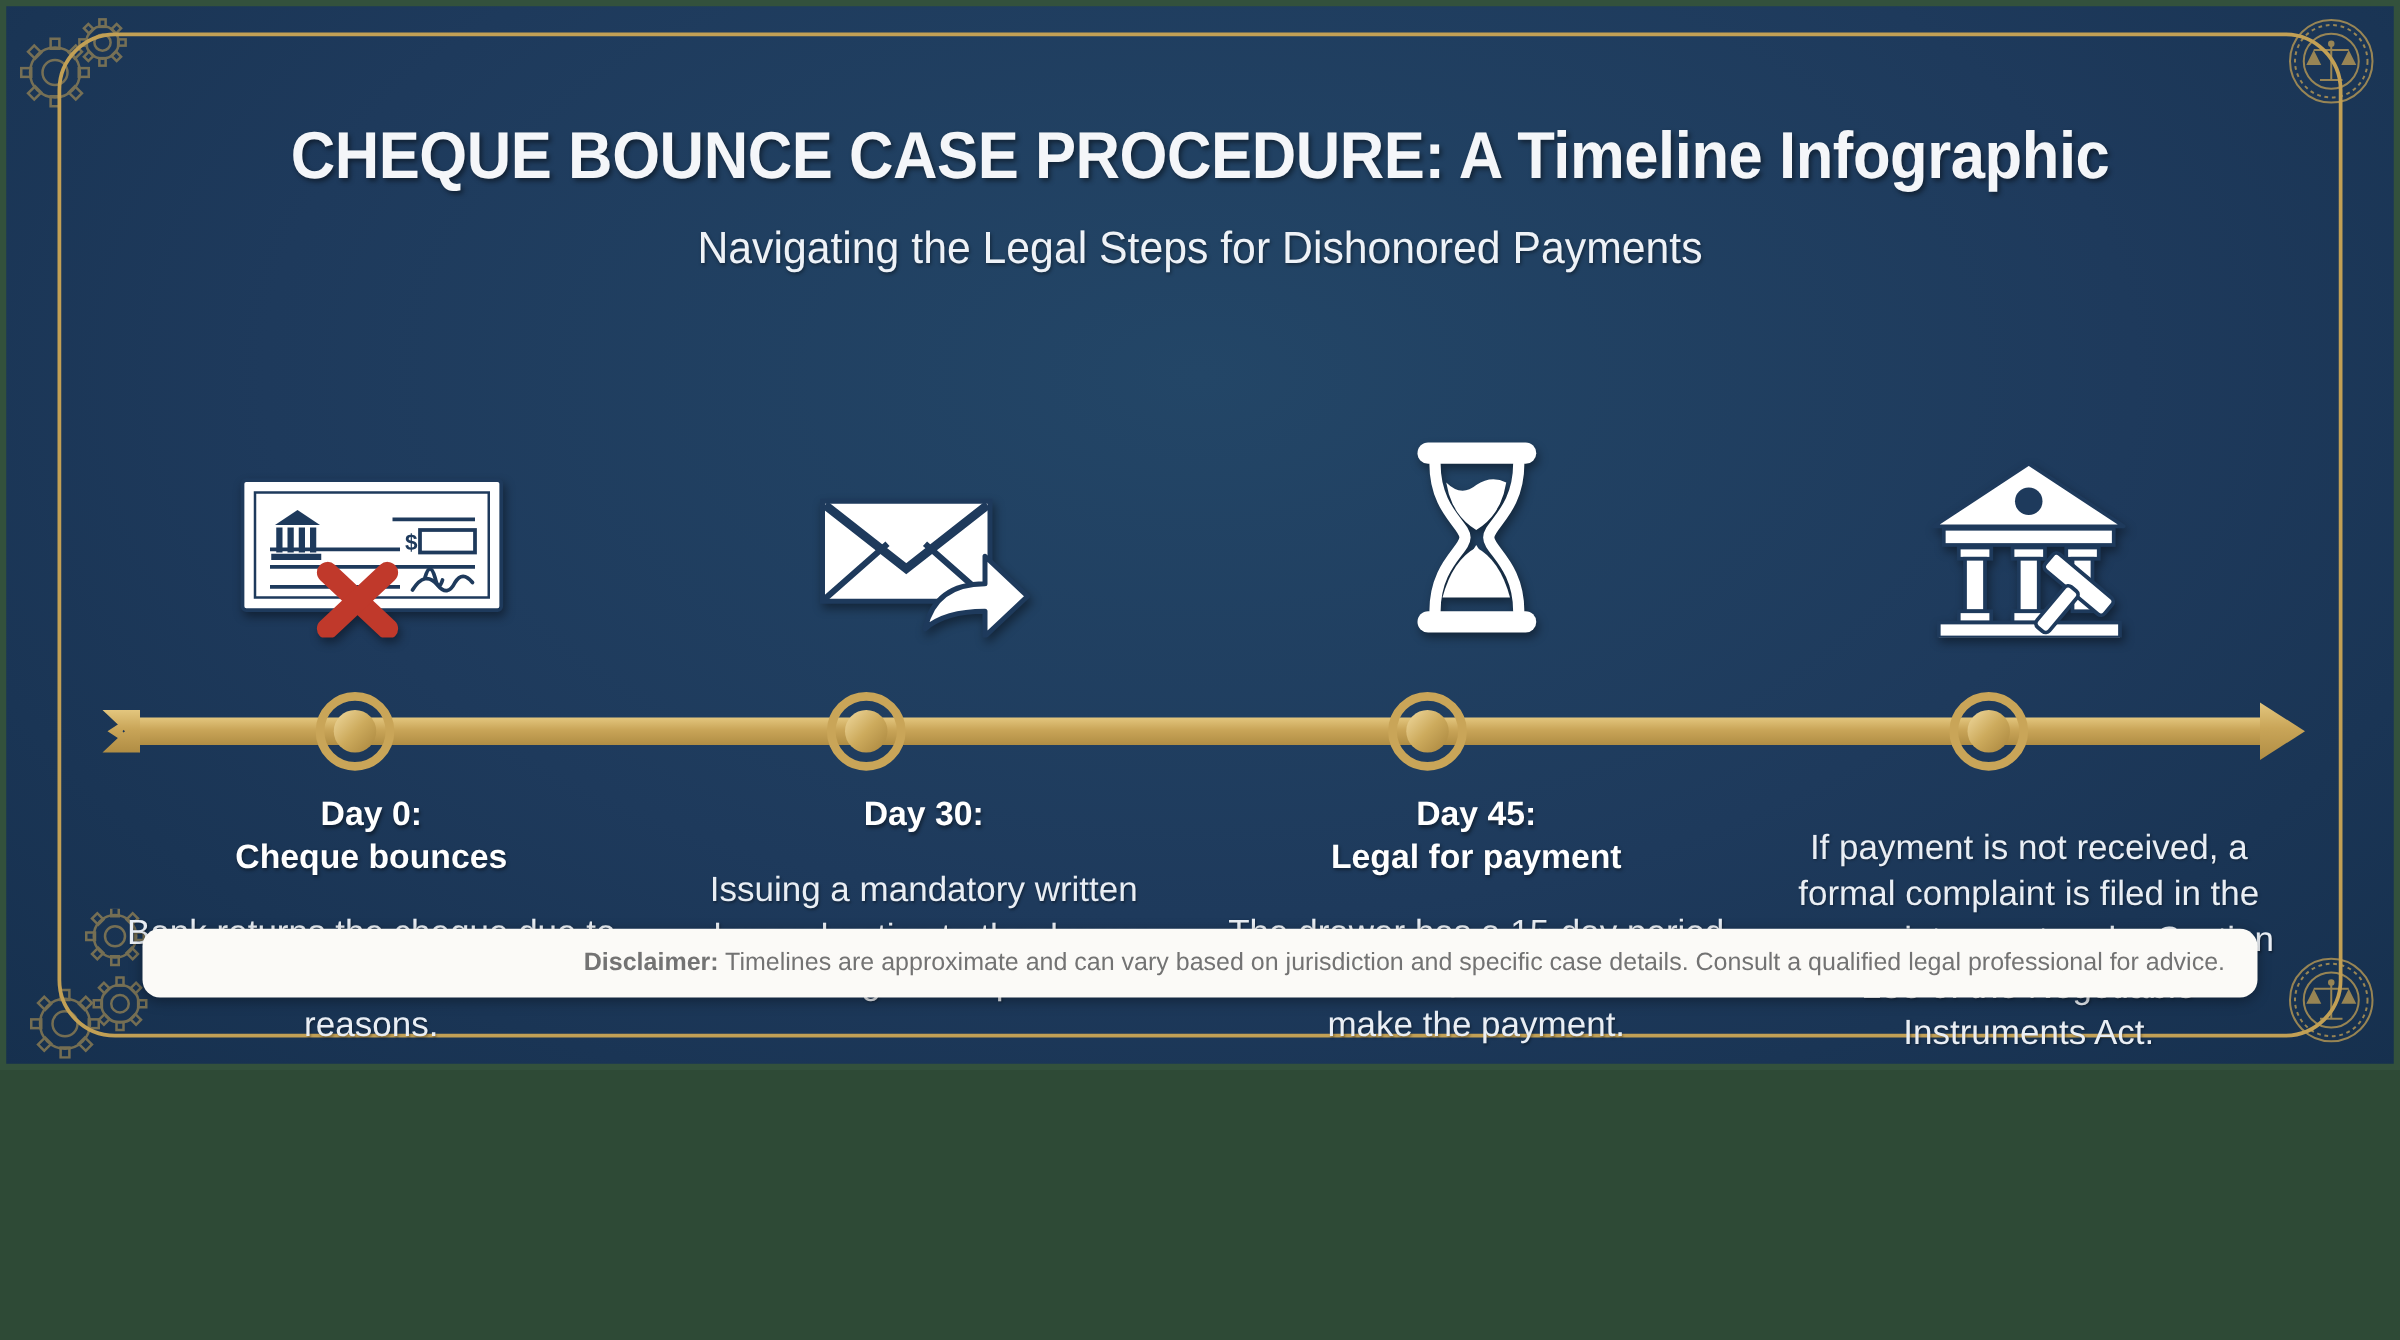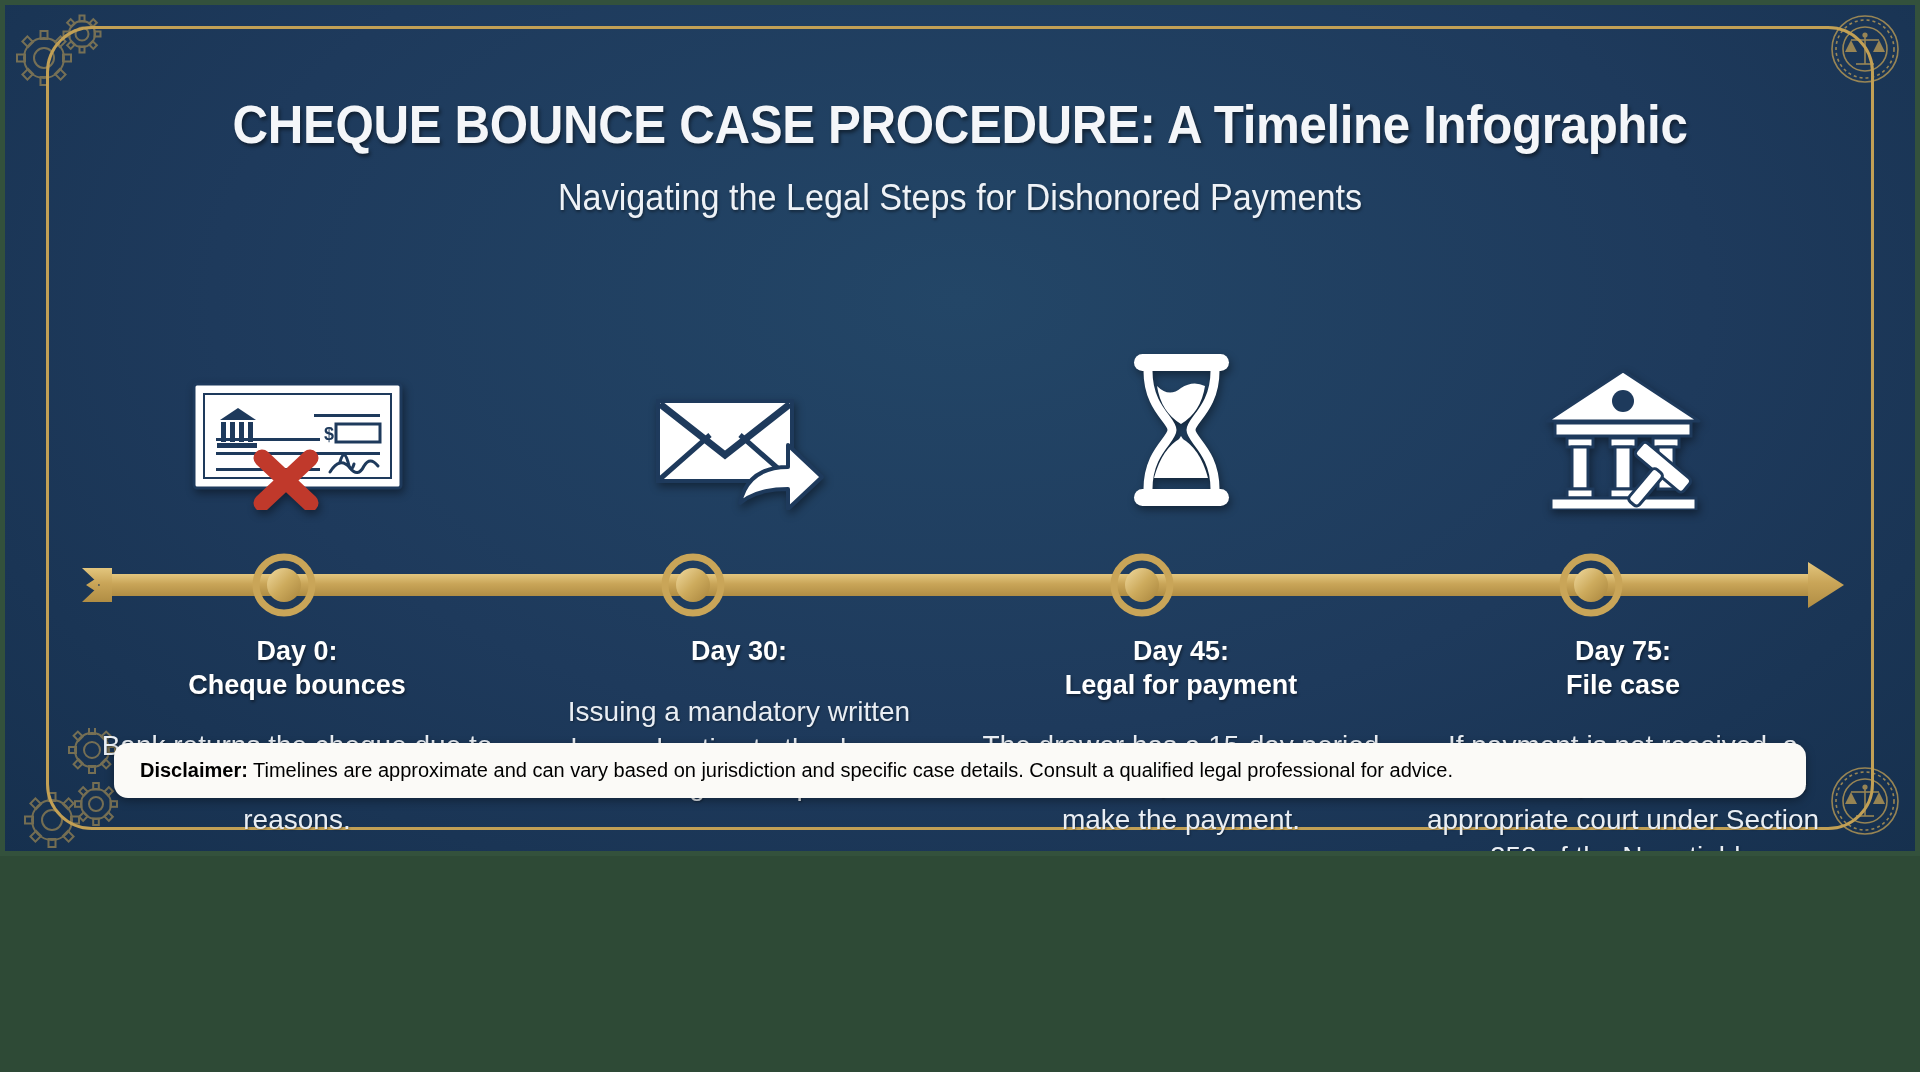--- a/index.html
+++ b/index.html
@@ -85,22 +85,22 @@
   .desc{
     margin-top:26px; font-size:28px; line-height:1.32; color:#e9eef4; font-weight:400;
     text-shadow:1px 1px 2px rgba(0,0,0,.35);
   }
 
   
   .disclaimer{
     position:absolute; left:114px; right:114px; bottom:58px;
     background:#fbfaf7; border-radius:14px;
     padding:16px 26px;
-    text-align:left;
-    font-size:20px; color:#000000;
+    text-align:right;
+    font-size:20px; color:#737373;
     box-shadow:0 3px 10px rgba(0,0,0,.35);
     z-index:12;
     white-space:nowrap;
     overflow:hidden;
   }
   .disclaimer b{ font-weight:700; }
 </style>
 </head>
 <body>
 
@@ -343,24 +343,20 @@
       <div class="desc">Issuing a mandatory written demand notice to the drawer via registered post.</div>
     </div>
     <div class="label-col">
       <div class="day-title">
         <span>Day 45:</span><br>
         <span>Legal for payment</span>
       </div>
       <div class="desc">The drawer has a 15-day period from the receipt of the notice to make the payment.</div>
     </div>
     <div class="label-col">
-      <div class="day-title">
-        <span>Day 75:</span><br>
-        <span>File case</span>
-      </div>
       <div class="desc">If payment is not received, a formal complaint is filed in the appropriate court under Section 258 of the Negotiable Instruments Act.</div>
     </div>
   </div>
 
   <div class="disclaimer">
     <b>Disclaimer:</b><span> Timelines are approximate and can vary based on jurisdiction and specific case details. Consult a qualified legal professional for advice.</span>
   </div>
 
 </div>
 

